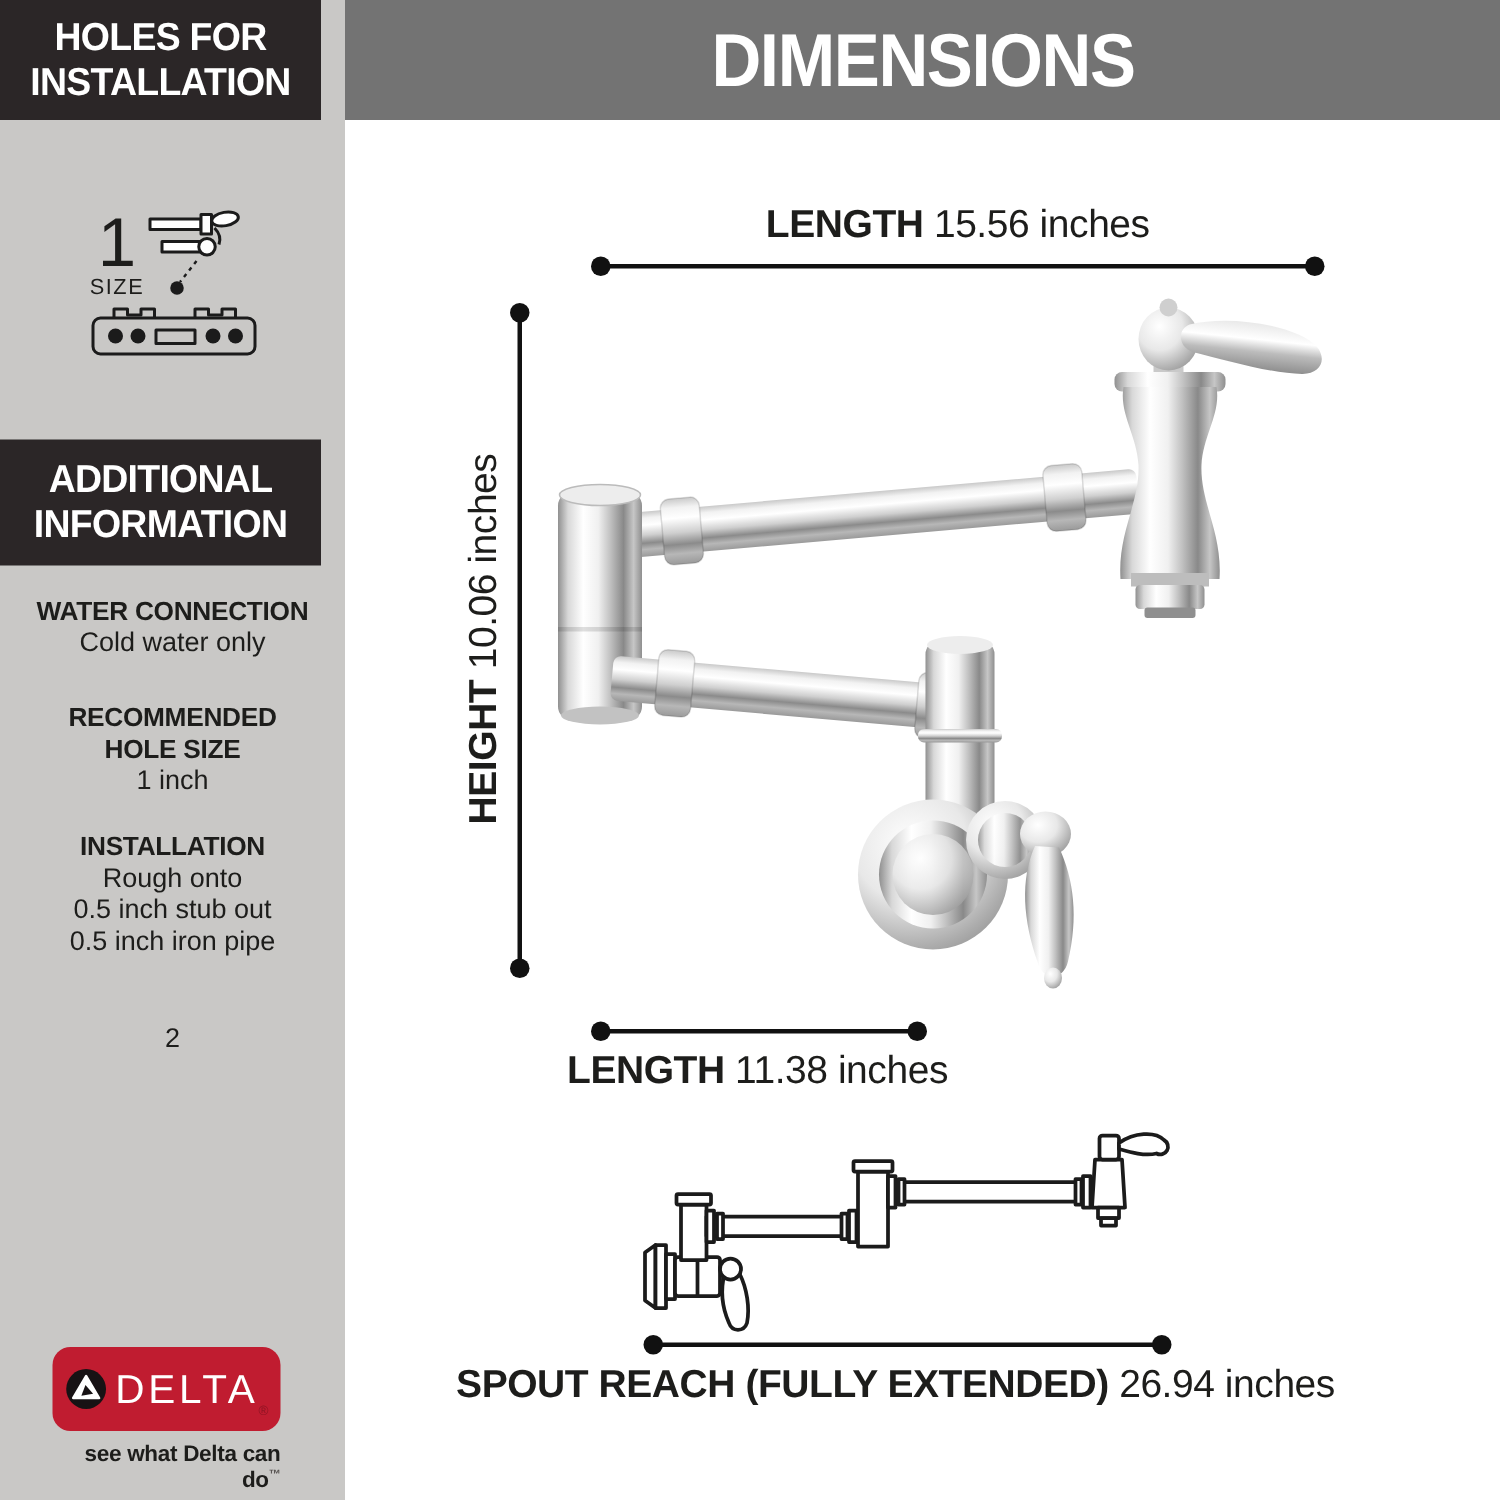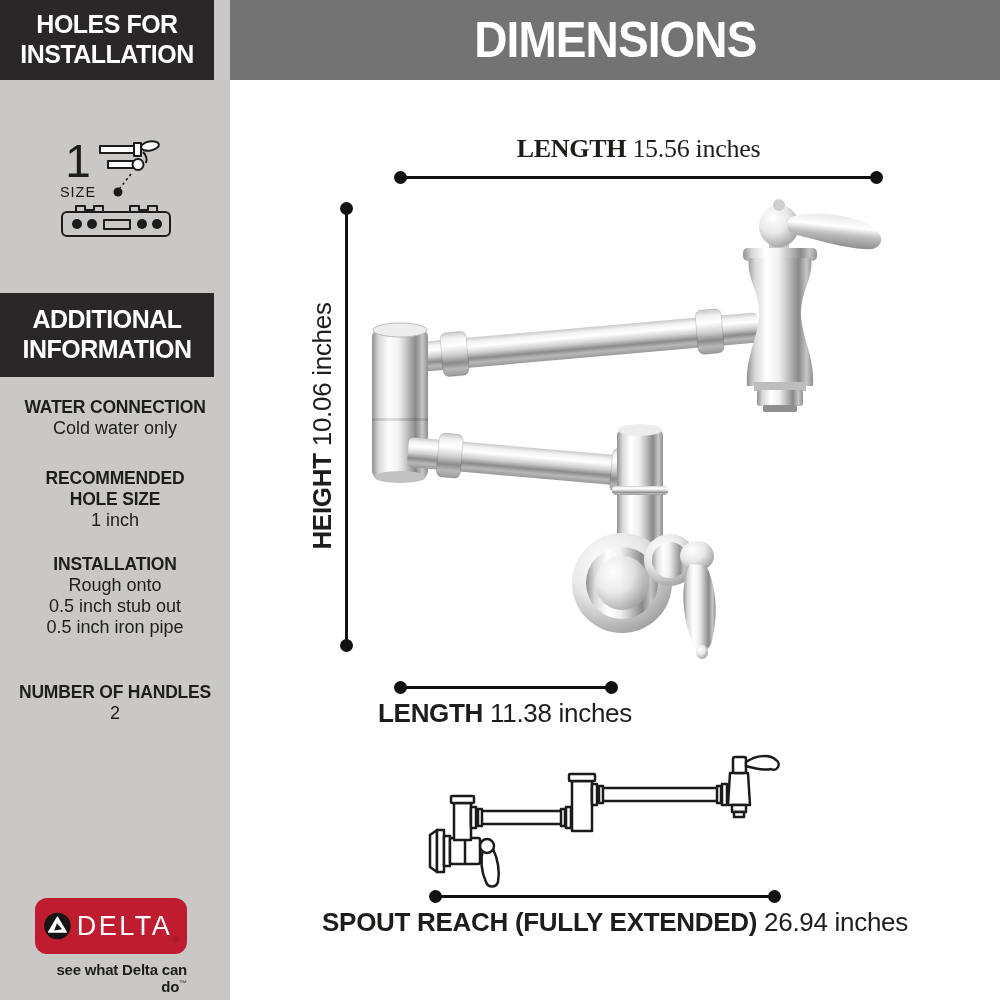--- a/index.html
+++ b/index.html
@@ -93,21 +93,20 @@
   </div>
 
   <div class="spec" style="top:554px;">
     <span class="t">INSTALLATION</span>
     <span class="v">Rough onto</span>
     <span class="v">0.5 inch stub out</span>
     <span class="v">0.5 inch iron pipe</span>
   </div>
 
   <div class="spec" style="top:682px;">
-    <span class="t">NUMBER OF HANDLES</span>
     <span class="v">2</span>
   </div>
 
   <div class="delta-logo">
     <div class="delta-badge">
       <svg width="38" height="38" viewBox="0 0 38 38">
         <circle cx="19" cy="19" r="17.5" fill="#171214"></circle>
         <path d="M19,7.5 L30.5,27 L7.5,27 Z" fill="#fff" stroke="#fff" stroke-width="2" stroke-linejoin="round"></path>
         <path d="M19.2,15.5 L24.5,24.2 L14,24.2 Z" fill="#171214" transform="rotate(-10 19 20)"></path>
       </svg>
@@ -118,21 +117,21 @@
       <span>see what Delta can do</span><span class="delta-tm">™</span>
     </div>
   </div>
 </aside>
 
 <header class="banner">
   <span class="ttl">DIMENSIONS</span>
 </header>
 
 <div>
-  <div class="dlabel" style="left:400px;top:134px;width:477px;font-family:Liberation Serif, serif;">
+  <div class="dlabel" style="left:400px;top:134px;width:477px;">
     <b>LENGTH</b> <span>15.56 inches</span>
   </div>
   <div class="dline" style="left:400px;top:176px;width:477px;height:3px;"></div>
   <span class="dot" style="left:394px;top:171px;"></span>
   <span class="dot" style="left:870px;top:171px;"></span>
 </div>
 
 <div>
   <div class="dlabel" id="height-label">
     <b>HEIGHT</b> <span>10.06 inches</span>
@@ -264,16 +263,16 @@
   <rect x="313" y="22" width="13" height="16" rx="2"></rect>
   <path d="M326,27 C336,20 350,19 356,25 A5,5 0 0 1 351,34 C343,36 333,33 326,31 Z"></path>
   <rect x="312" y="70" width="14" height="7"></rect>
   <rect x="314" y="77" width="10" height="5"></rect>
 </svg>
 
 <div>
   <div class="dline" style="left:435px;top:895px;width:340px;height:3px;"></div>
   <span class="dot" style="left:429px;top:890px;"></span>
   <span class="dot" style="left:768px;top:890px;"></span>
-  <div class="dlabel" style="left:310px;top:907px;width:610px;">
+  <div class="dlabel" style="left:292px;top:907px;width:610px;">
     <b>SPOUT REACH (FULLY EXTENDED)</b> <span>26.94 inches</span>
   </div>
 </div>
 
 </body></html>

